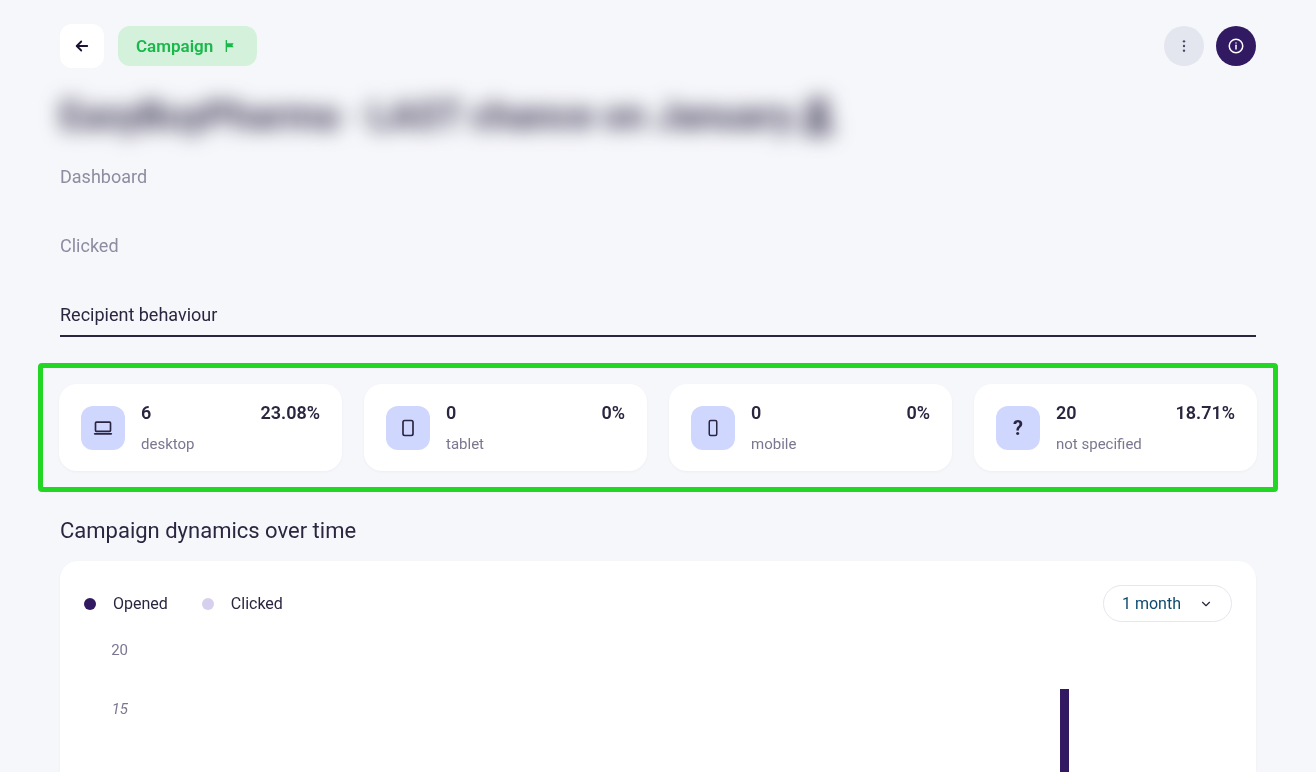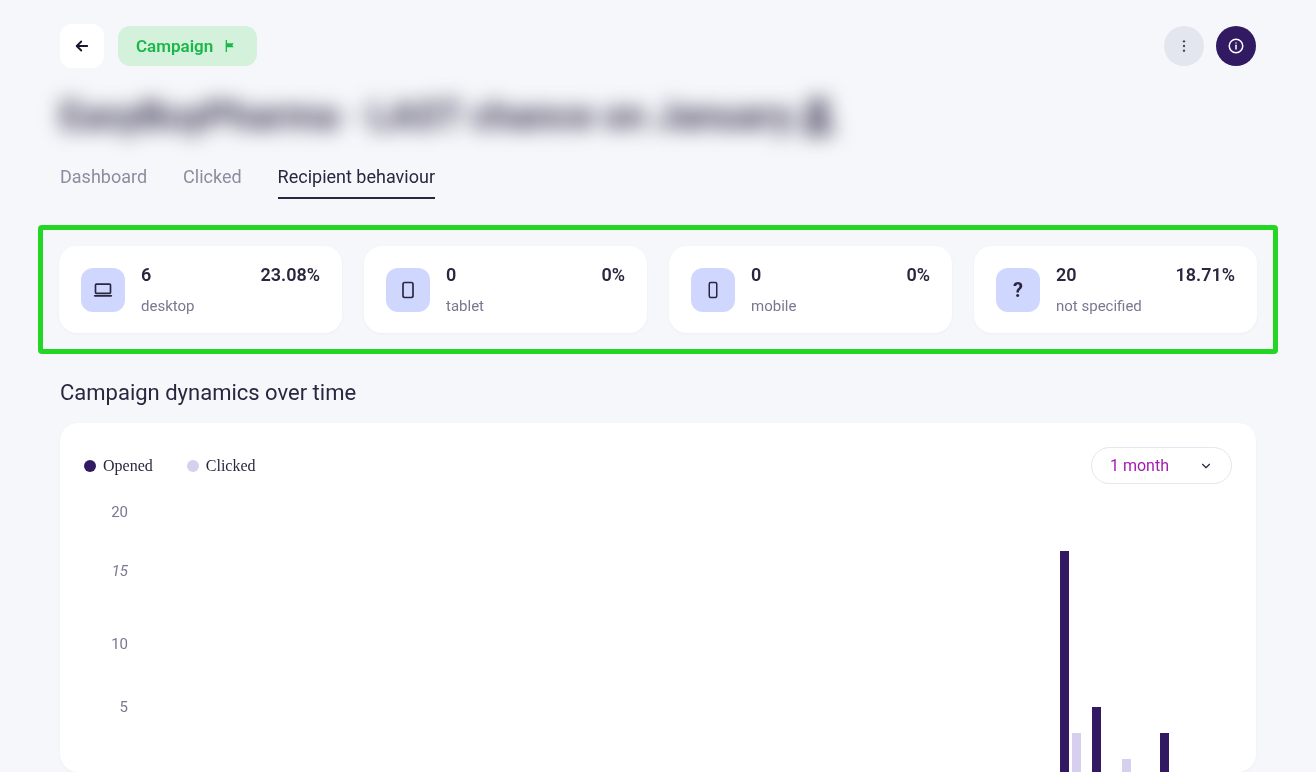--- a/index.html
+++ b/index.html
@@ -40,21 +40,21 @@
     padding:10px 18px;border-radius:12px;
   }
   .top-right{display:flex;gap:12px;}
   .circ-btn{width:40px;height:40px;border-radius:50%;display:flex;align-items:center;justify-content:center;cursor:pointer;}
   .circ-btn.grey{background:var(--grey-btn);color:#4a4765;}
   .circ-btn.purple{background:var(--purple-dark);color:#fff;}
   .blurred-title{
     font-size:38px;font-weight:700;color:#3a3550;
     filter:blur(10px);user-select:none;margin-bottom:28px;
   }
-  .tabs{display:flex;gap:36px;border-bottom:0;margin-bottom:26px;}
+  .tabs{display:flex;gap:36px;border-bottom:0;margin-bottom:26px;flex-direction:column;}
   .tab{
     font-size:18px;color:var(--tab-muted);cursor:pointer;padding-bottom:10px;
     border-bottom:2px solid transparent;
   }
   .tab.active{color:var(--tab-active);border-bottom-color:var(--tab-active);}
   .highlight-frame{
     border:5px solid #23d623;border-radius:4px;padding:16px;
     margin:0 -22px 26px -22px;
   }
   .stat-row{display:flex;gap:22px;}
@@ -72,27 +72,27 @@
   .stat-count{font-size:18px;font-weight:600;color:#2b2640;}
   .stat-pct{font-size:18px;font-weight:600;color:#2b2640;}
   .stat-label{font-size:15px;color:var(--muted);margin-top:12px;}
   .section-title{font-size:22px;font-weight:400;color:#2b2640;margin-bottom:18px;}
   .chart-card{
     background:var(--card);border-radius:18px;padding:24px 24px 0 24px;
     box-shadow:0 1px 3px rgba(30,20,60,.04);
   }
   .chart-head{display:flex;justify-content:space-between;align-items:center;margin-bottom:28px;}
   .legend{display:flex;gap:34px;align-items:center;}
-  .leg-item{display:flex;align-items:center;gap:7px;font-size:16px;color:#2b2640;font-family:Liberation Serif, serif;}
+  .leg-item{display:flex;align-items:center;gap:17px;font-size:16px;color:#2b2640;}
   .dot{width:12px;height:12px;border-radius:50%;}
   .dot.opened{background:var(--purple-dark);}
   .dot.clicked{background:var(--lavender);}
   .range-select{
-    display:flex;align-items:center;gap:30px;border:1px solid var(--border);
-    border-radius:22px;padding:8px 18px;font-size:16px;color:#a21caf;cursor:pointer;
+    display:flex;align-items:center;gap:18px;border:1px solid var(--border);
+    border-radius:22px;padding:8px 18px;font-size:16px;color:#0c4a6e;cursor:pointer;
   }
   .chart-area{position:relative;height:260px;padding-left:58px;padding-right:10px;}
   .y-axis{position:absolute;left:0;top:0;bottom:0;width:50px;}
   .y-tick{
     position:absolute;right:6px;font-size:15px;color:var(--muted);text-align:right;transform:translateY(-50%);
   }
   .plot{position:absolute;left:58px;right:10px;top:0;bottom:0;}
   .bar-group{position:absolute;bottom:0;display:flex;gap:3px;align-items:flex-end;}
   .bar{width:9px;}
   .bar.opened{background:var(--purple-dark);}

